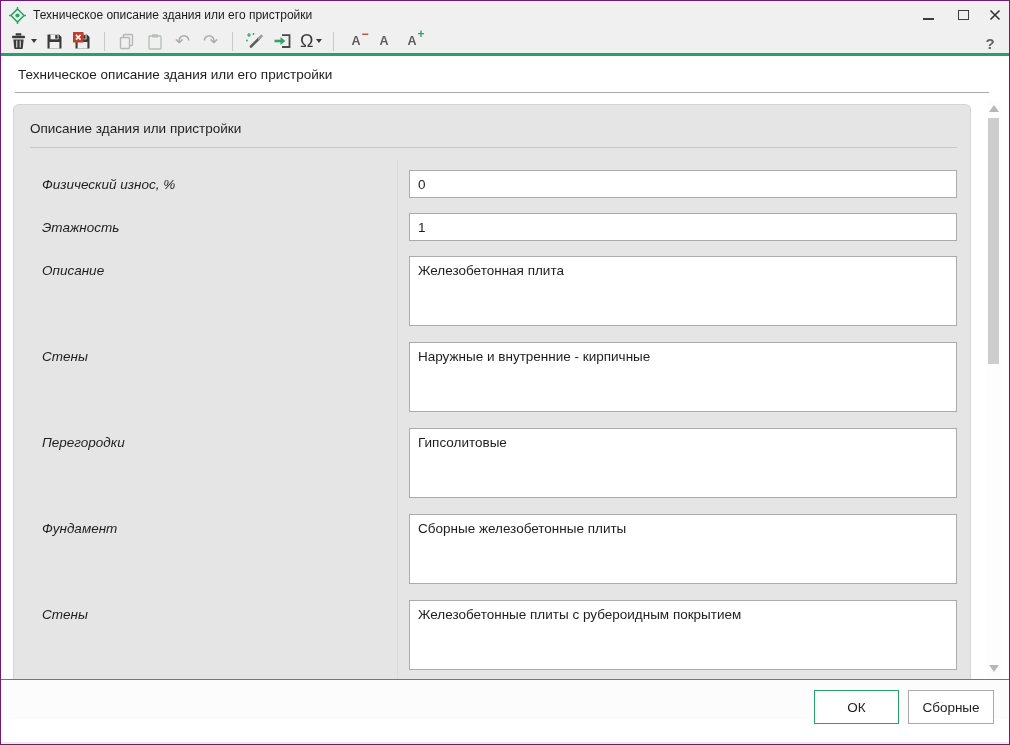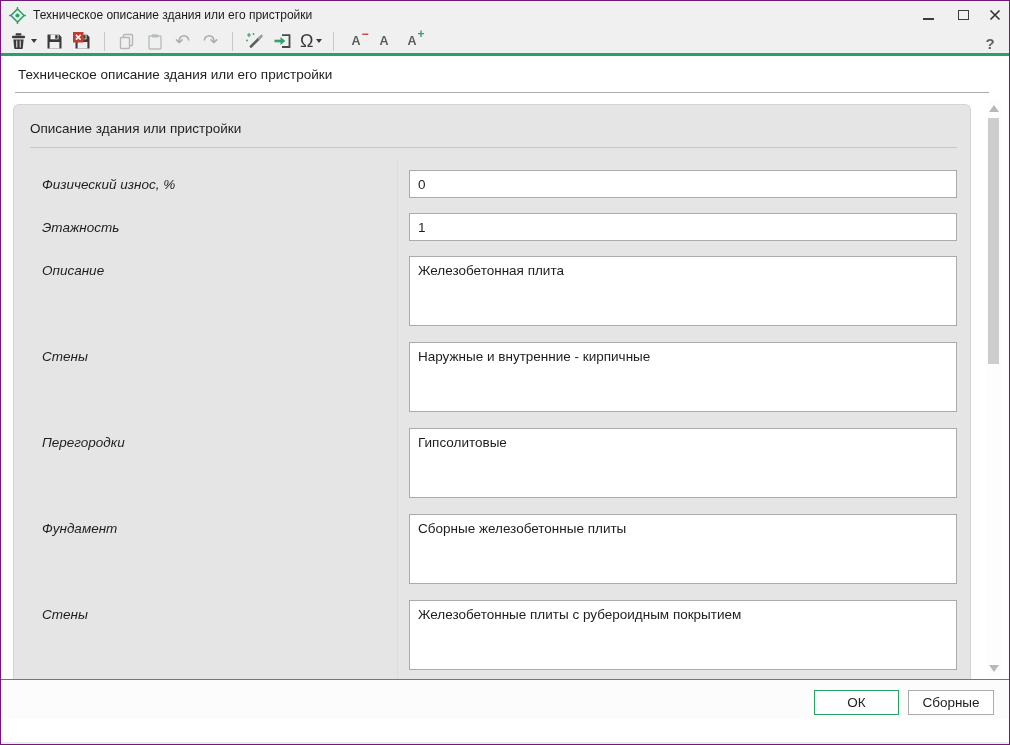--- a/index.html
+++ b/index.html
@@ -72,21 +72,21 @@
   .tri-up{ width:0; height:0; border-left:5px solid transparent; border-right:5px solid transparent;
            border-bottom:7px solid #b8b8b8; }
   .tri-down{ width:0; height:0; border-left:5px solid transparent; border-right:5px solid transparent;
            border-top:7px solid #b8b8b8; }
   .sb-thumb{ position:absolute; left:1px; top:17px; width:11px; height:246px; background:#cdcdcd; }
   
   .footer{
     position:absolute; left:0; right:0; top:678px; height:40px;
     background:#fcfcfc; border-top:1px solid #26A269;
   }
-  .btn{ position:absolute; top:10px; height:25px; background:#fff;
+  .btn{ position:absolute; top:10px; height:34px; background:#fff;
     font-family:"Liberation Sans",sans-serif; font-size:13.5px; color:#1e1e1e;
     display:flex; align-items:center; justify-content:center; cursor:default; }
   .btn-ok{ left:813px; width:85px; border:1px solid #26A269; }
   .btn-cancel{ left:907px; width:86px; border:1px solid #ababab; }
   
   .statusbar{
     position:absolute; left:0; right:0; top:718px; height:23px;
     background:#26A269; color:#ffffff; font-size:12.5px;
     display:flex; align-items:center; padding-left:10px;
   }

